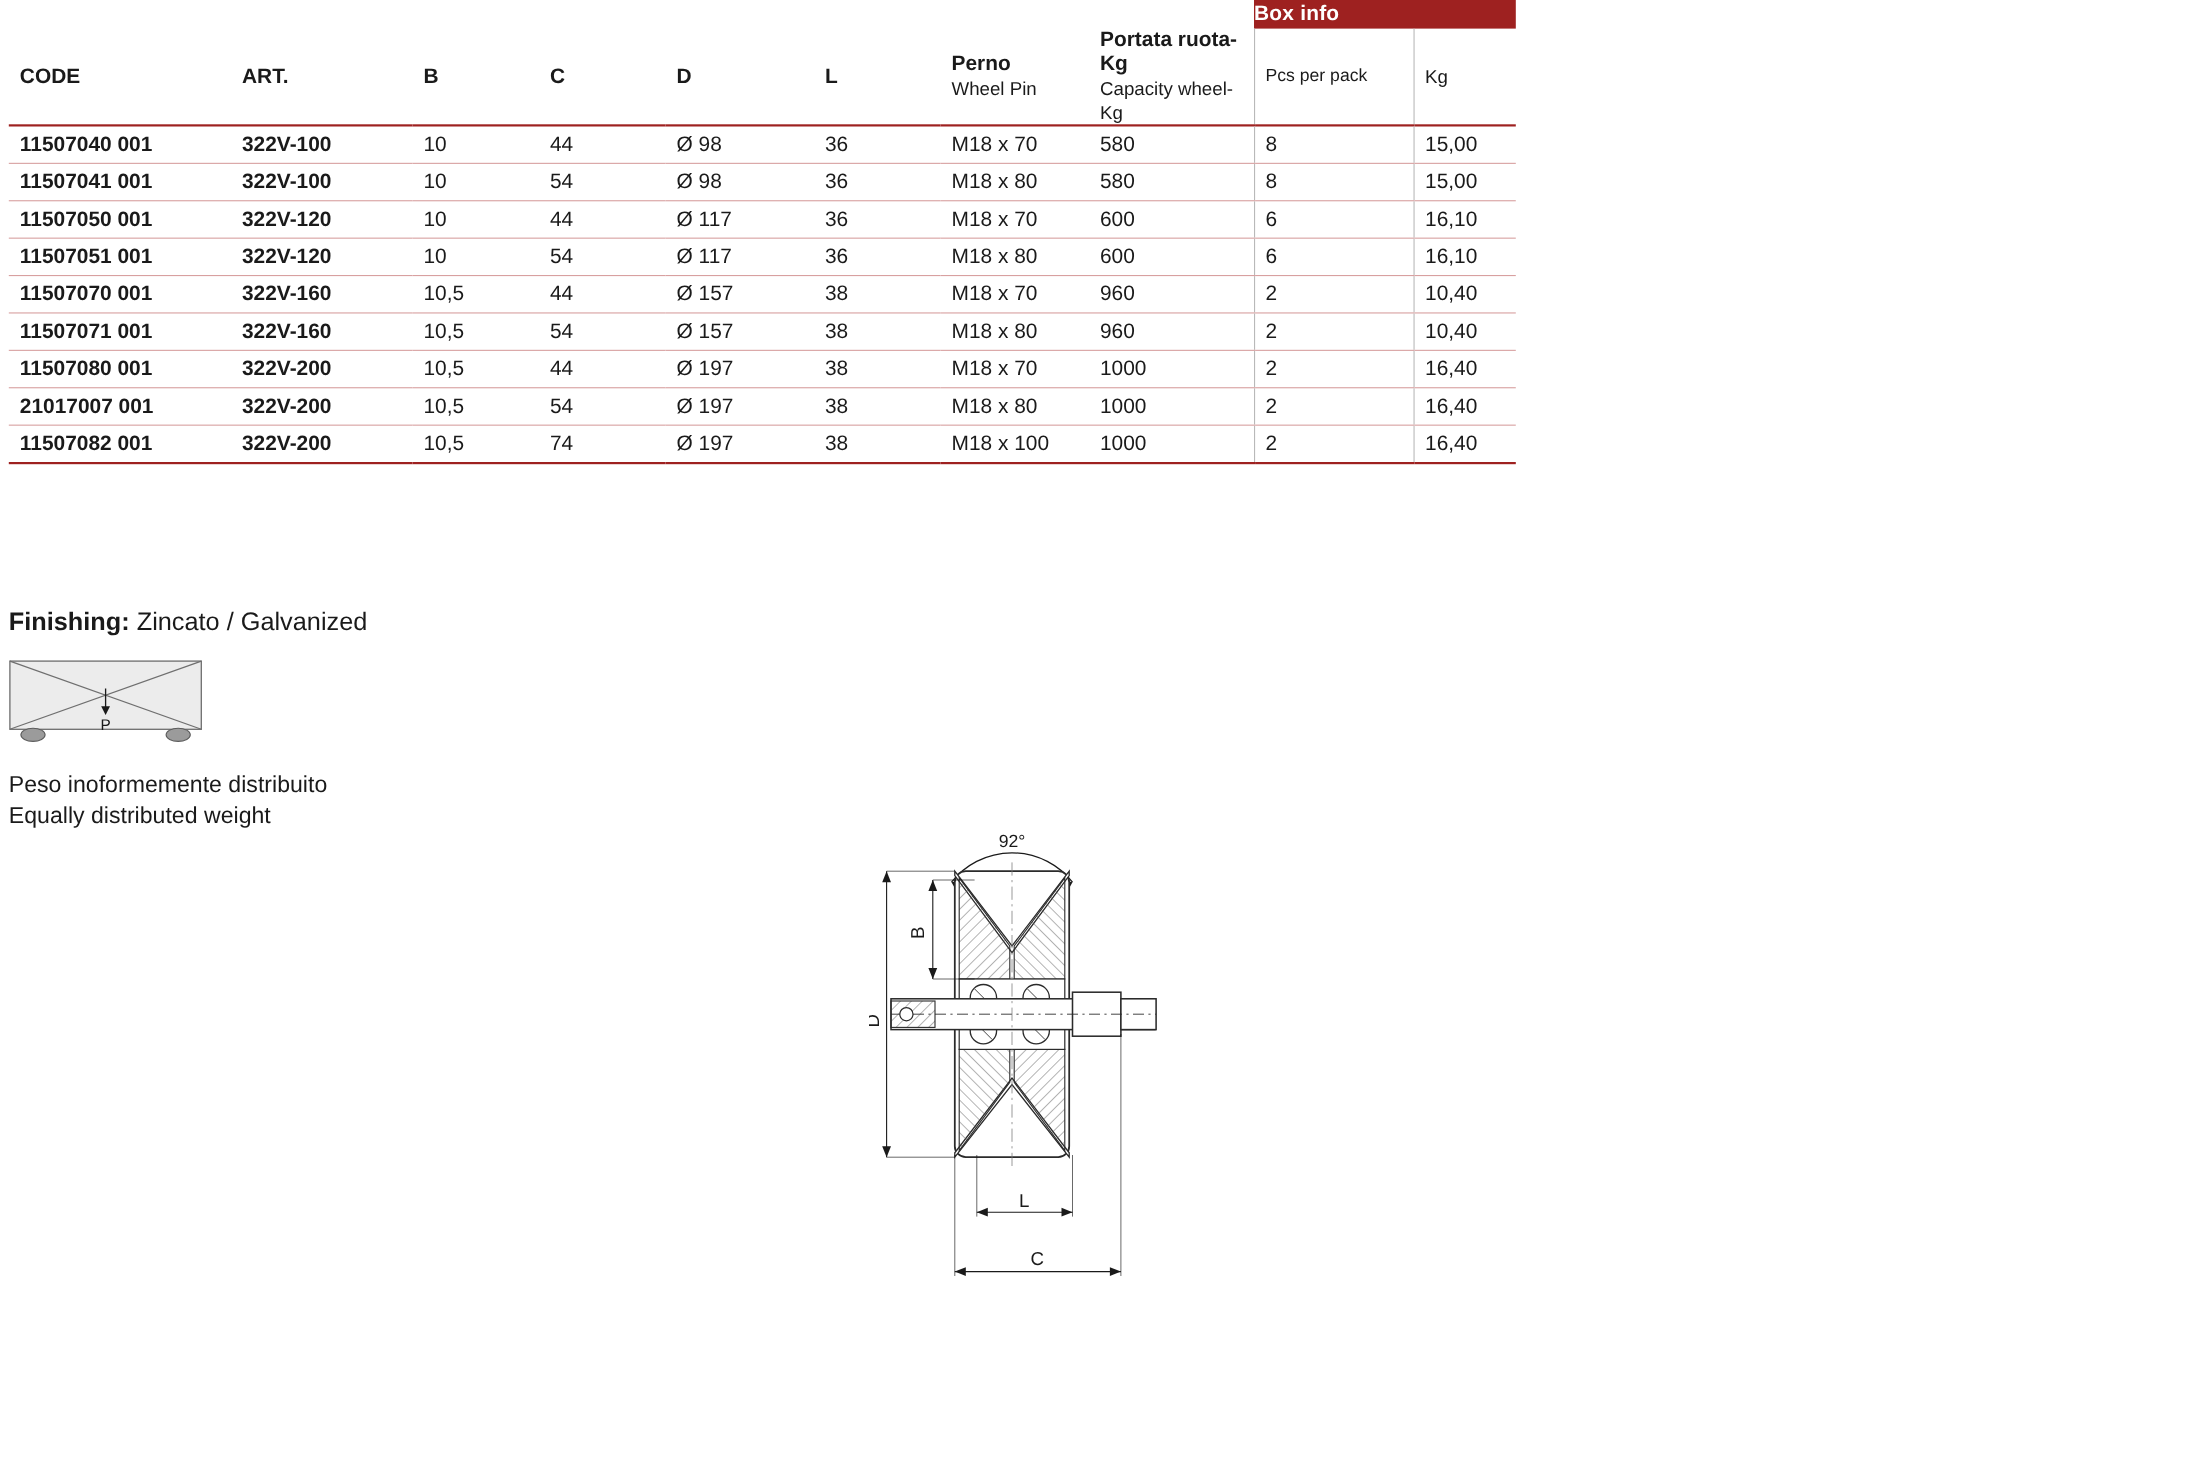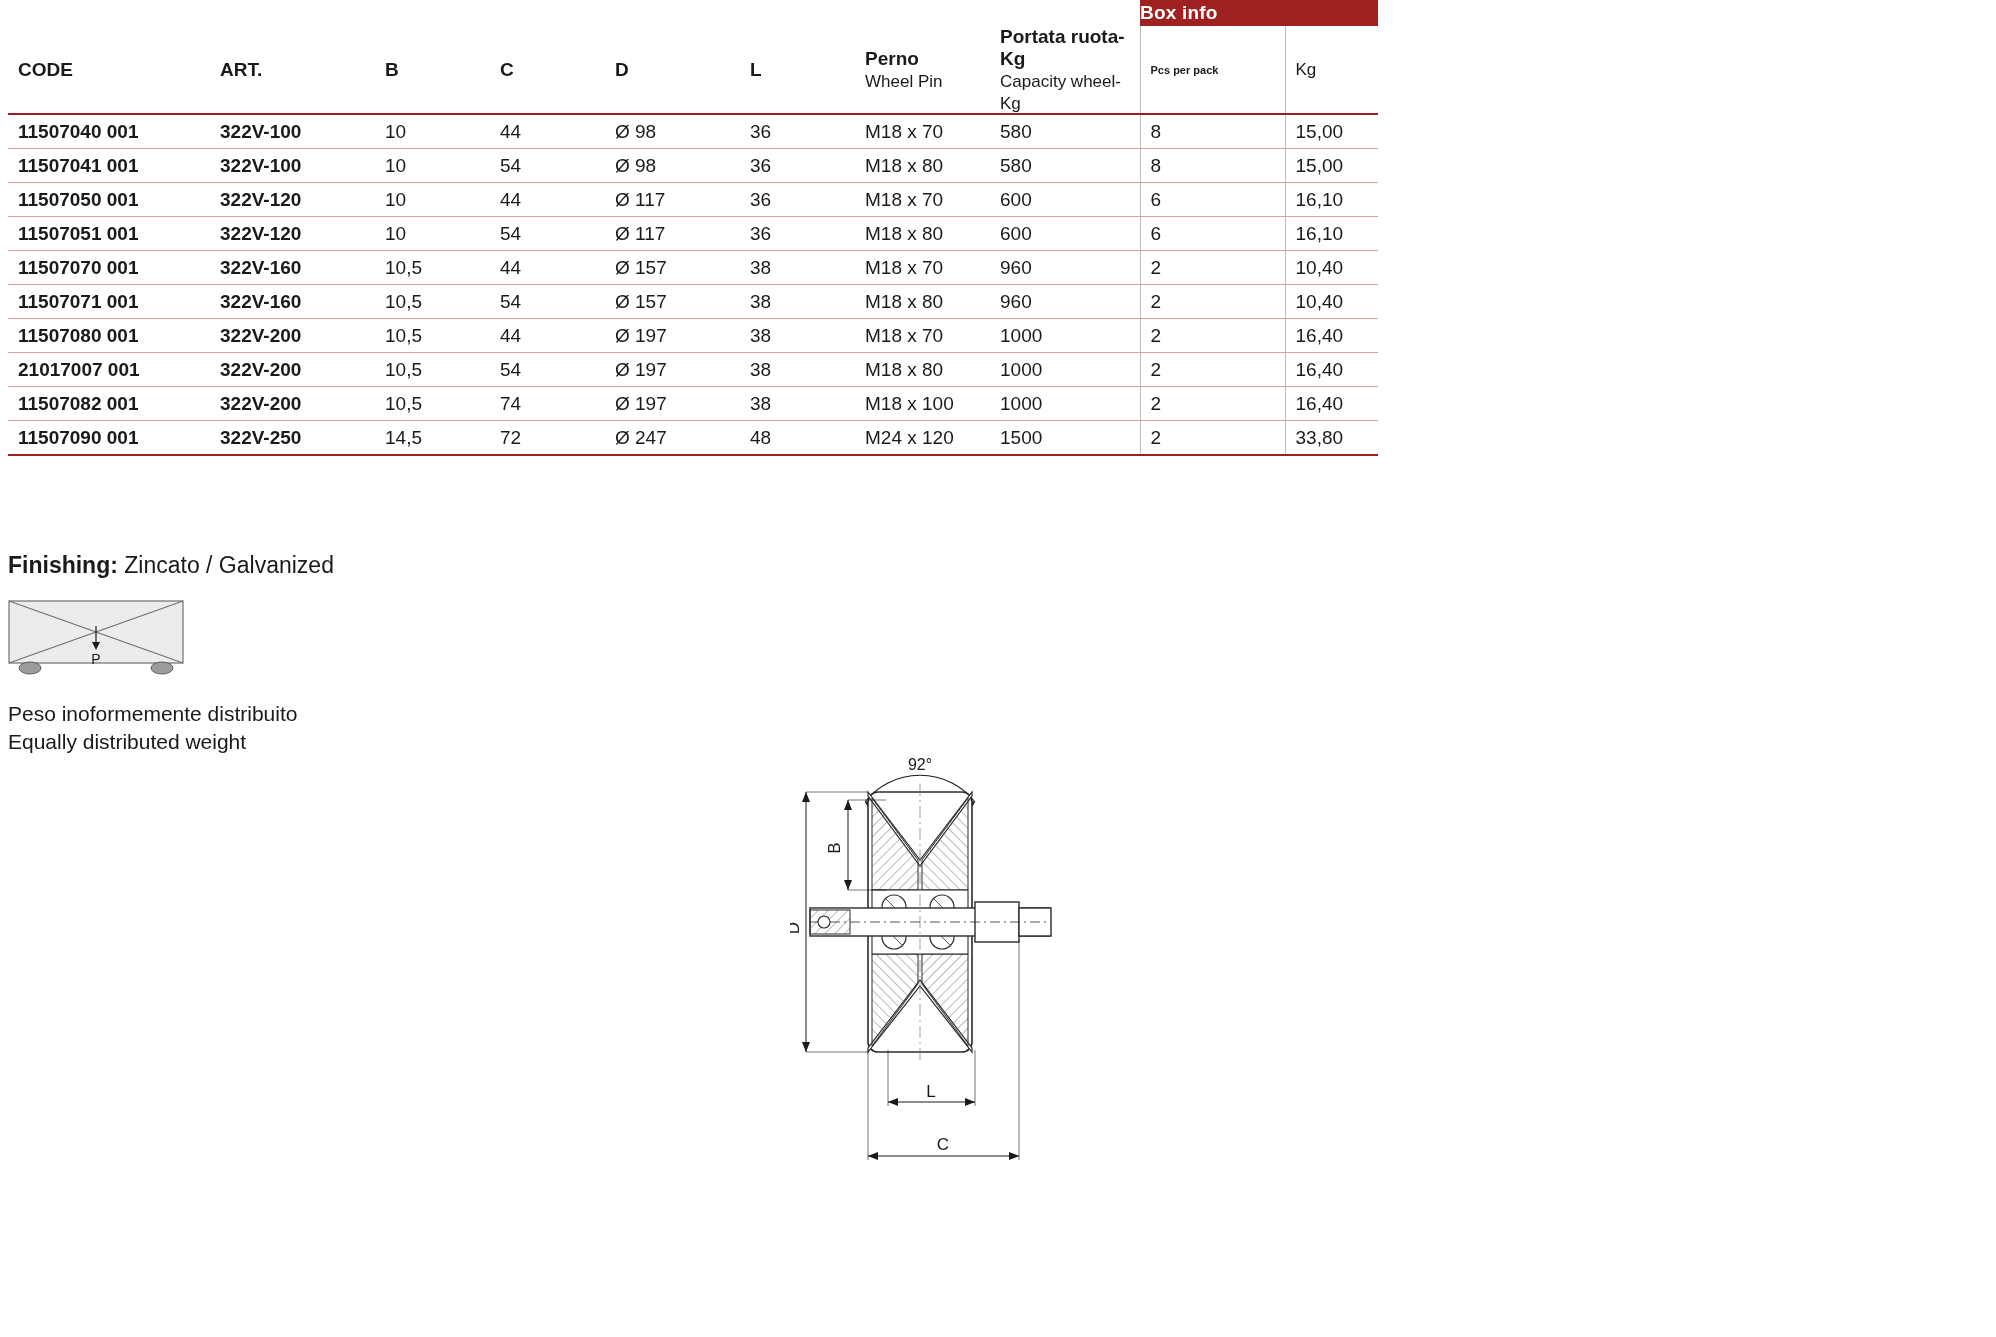--- a/index.html
+++ b/index.html
@@ -151,21 +151,21 @@
         <th class="bold">D</th>
         <th class="bold">L</th>
         <th class="hdr-two">
           <span>Perno</span><br>
           <span class="hdr-sub">Wheel Pin</span>
         </th>
         <th class="hdr-two">
           <span>Portata ruota-Kg</span><br>
           <span class="hdr-sub">Capacity wheel-Kg</span>
         </th>
-        <th class="vline" style="font-weight:bold;font-size:11px;">Pcs per pack</th>
+        <th class="vline" style="font-weight:normal;font-size:16px;">Pcs per pack</th>
         <th class="vline" style="font-weight:normal;font-size:17px;">Kg</th>
       </tr>
     </thead>
     <tbody>
       <tr>
         <td class="bold">11507040 001</td>
         <td class="bold">322V-100</td>
         <td>10</td>
         <td>44</td>
         <td>Ø 98</td>
@@ -263,32 +263,20 @@
         <td class="bold">11507082 001</td>
         <td class="bold">322V-200</td>
         <td>10,5</td>
         <td>74</td>
         <td>Ø 197</td>
         <td>38</td>
         <td>M18 x 100</td>
         <td>1000</td>
         <td class="vline">2</td>
         <td class="vline">16,40</td>
-      </tr>
-      <tr>
-        <td class="bold">11507090 001</td>
-        <td class="bold">322V-250</td>
-        <td>14,5</td>
-        <td>72</td>
-        <td>Ø 247</td>
-        <td>48</td>
-        <td>M24 x 120</td>
-        <td>1500</td>
-        <td class="vline">2</td>
-        <td class="vline">33,80</td>
       </tr>
     </tbody>
   </table>
 </div>
 
 <div class="finishing">
   <b>Finishing:</b>
   <span>Zincato / Galvanized</span>
 </div>
 

